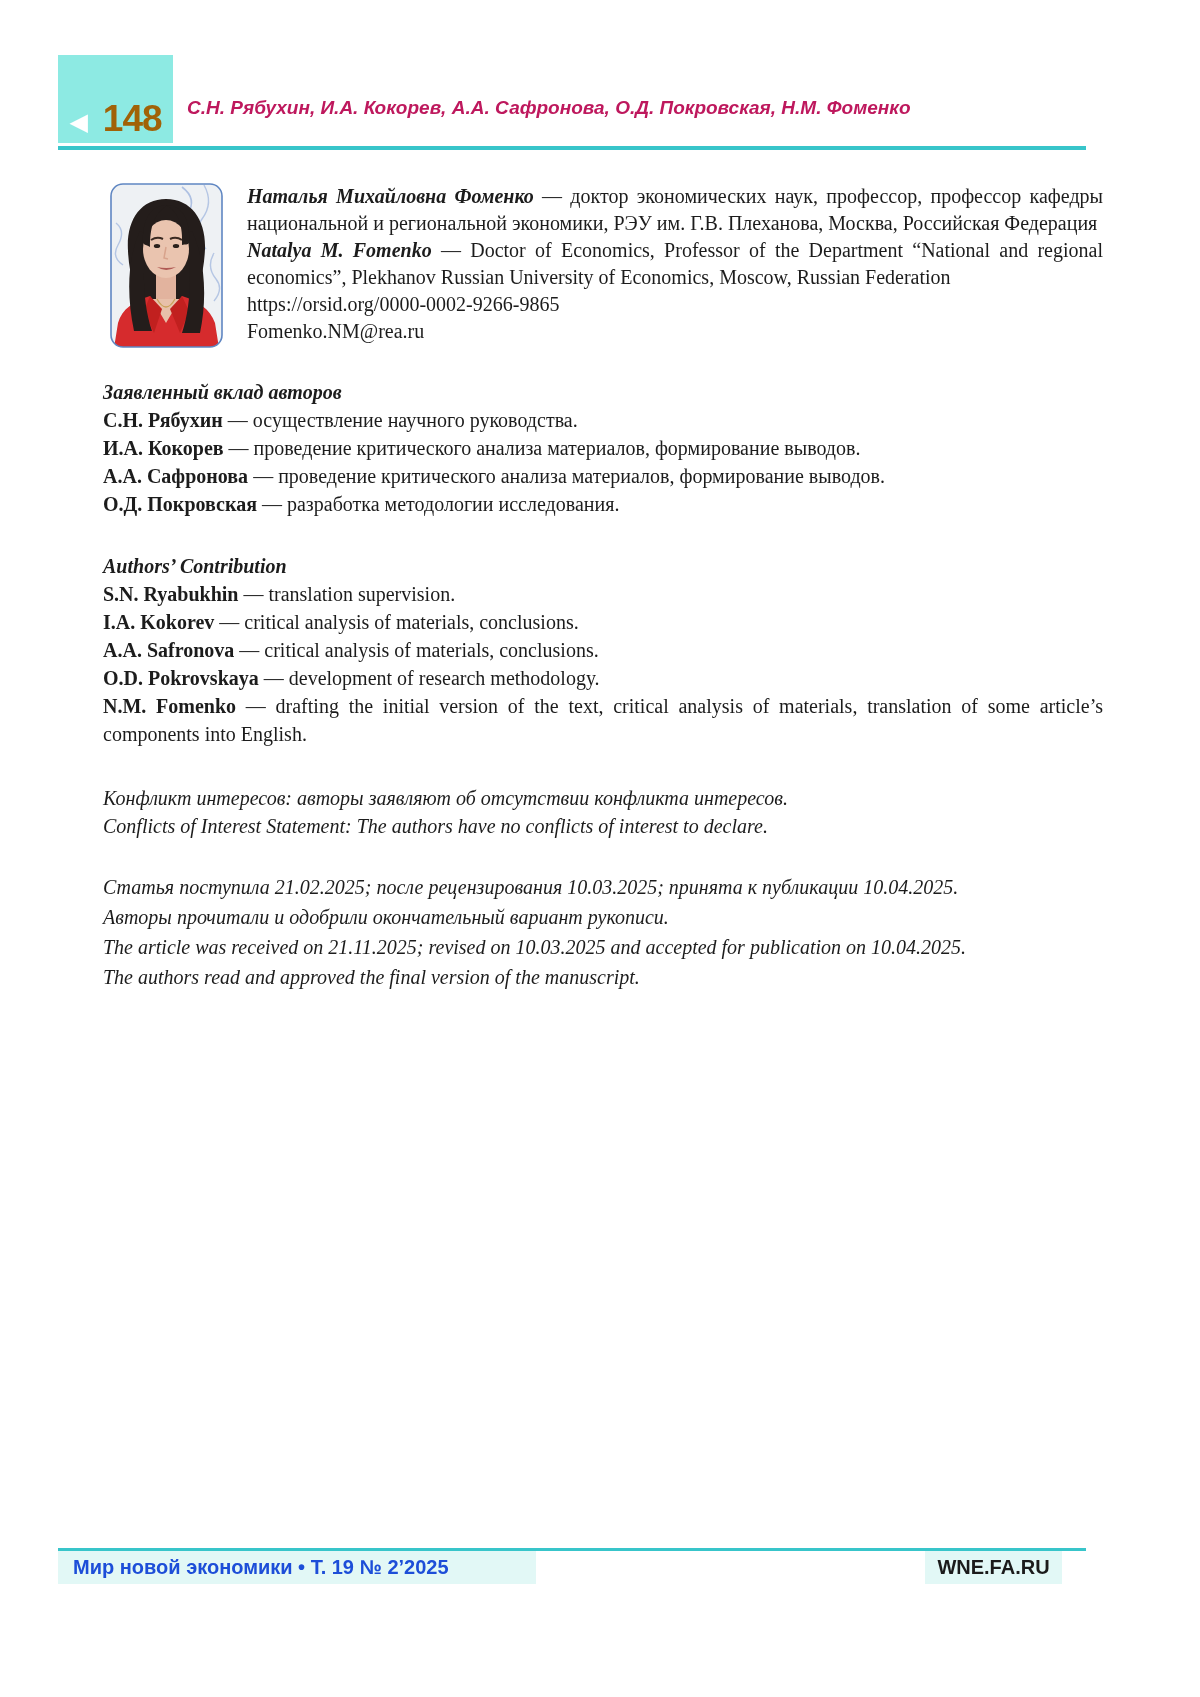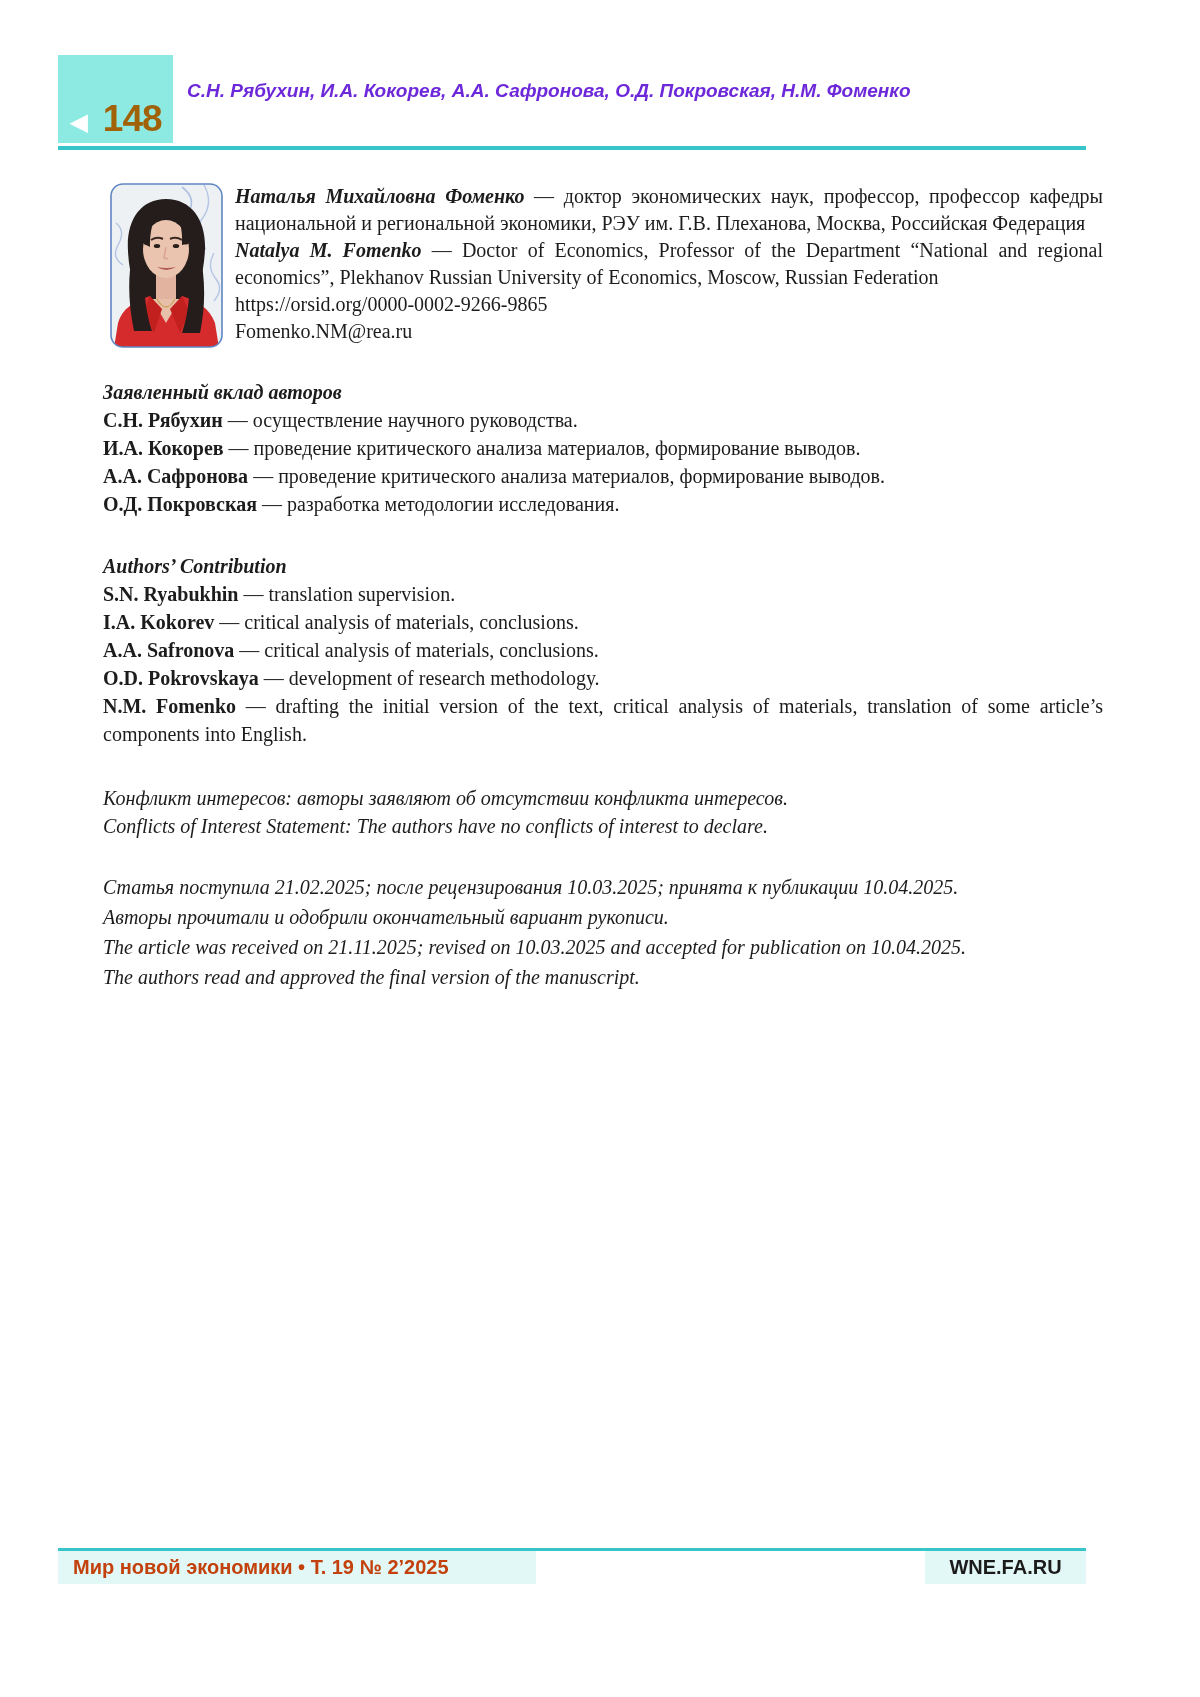--- a/index.html
+++ b/index.html
@@ -6,45 +6,45 @@
   .page{position:relative;width:1200px;height:1697px;background:#ffffff;overflow:hidden;
         font-family:"Liberation Serif",serif;color:#1c1c1c;}
 
   
   .badge{position:absolute;left:58px;top:55px;width:115px;height:88px;background:#8deae3;
          display:flex;align-items:flex-end;justify-content:center;gap:15px;padding-bottom:9px;box-sizing:border-box;}
   .badge .arrow{color:#ffffff;font-size:24px;line-height:1;font-family:"DejaVu Sans",sans-serif;}
   .badge .num{color:#a16207;font-size:37px;font-weight:bold;line-height:.85;
               font-family:"Liberation Sans",sans-serif;letter-spacing:-1px;}
   .header-rule{position:absolute;left:58px;top:146px;width:1028px;height:4px;background:#38c5ca;}
-  .running{position:absolute;left:187px;top:80px;font:italic 600 19px/1.2 "Liberation Sans",sans-serif;color:#6d28d9;}
+  .running{position:absolute;left:187px;top:97px;font:italic 600 19px/1.2 "Liberation Sans",sans-serif;color:#be185d;}
 
   
   .content{position:absolute;left:103px;top:183px;width:1000px;}
-  .bio{display:flex;gap:12px;padding-left:7px;}
+  .bio{display:flex;gap:24px;padding-left:7px;}
   .photo{flex:none;width:113px;height:165px;}
   .bio-text{font-size:20px;line-height:27px;text-align:justify;margin:0;}
   .bi{font-weight:bold;font-style:italic;}
   .b{font-weight:bold;}
   p{margin:0;}
 
   .sec{font-size:20px;line-height:28px;}
   .sec-ru{margin-top:30px;}
   .sec-en{margin-top:34px;}
   .sec .heading{font-weight:bold;font-style:italic;}
   .sec .item{text-align:justify;}
 
   .conflict{margin-top:36px;font-size:20px;line-height:28px;font-style:italic;}
   .dates{margin-top:32px;font-size:20px;line-height:30px;font-style:italic;}
 
   
   .footer-rule{position:absolute;left:58px;top:1548px;width:1028px;height:3px;background:#38c5ca;}
   .footer-left{position:absolute;left:58px;top:1551px;width:478px;height:33px;background:#e2f8f6;
-               font:bold 20px/33px "Liberation Sans",sans-serif;color:#c2410c;padding-left:15px;box-sizing:border-box;}
-  .footer-right{position:absolute;left:925px;top:1551px;width:161px;height:33px;background:#e2f8f6;
+               font:bold 20px/33px "Liberation Sans",sans-serif;color:#1d4ed8;padding-left:15px;box-sizing:border-box;}
+  .footer-right{position:absolute;left:925px;top:1551px;width:137px;height:33px;background:#e2f8f6;
                 font:bold 20px/33px "Liberation Sans",sans-serif;color:#1b1b1b;text-align:center;box-sizing:border-box;}
 </style>
 </head>
 <body>
 
 <div class="page">
 
   <div class="badge">
     <span class="arrow">◀</span>
     <span class="num">148</span>

